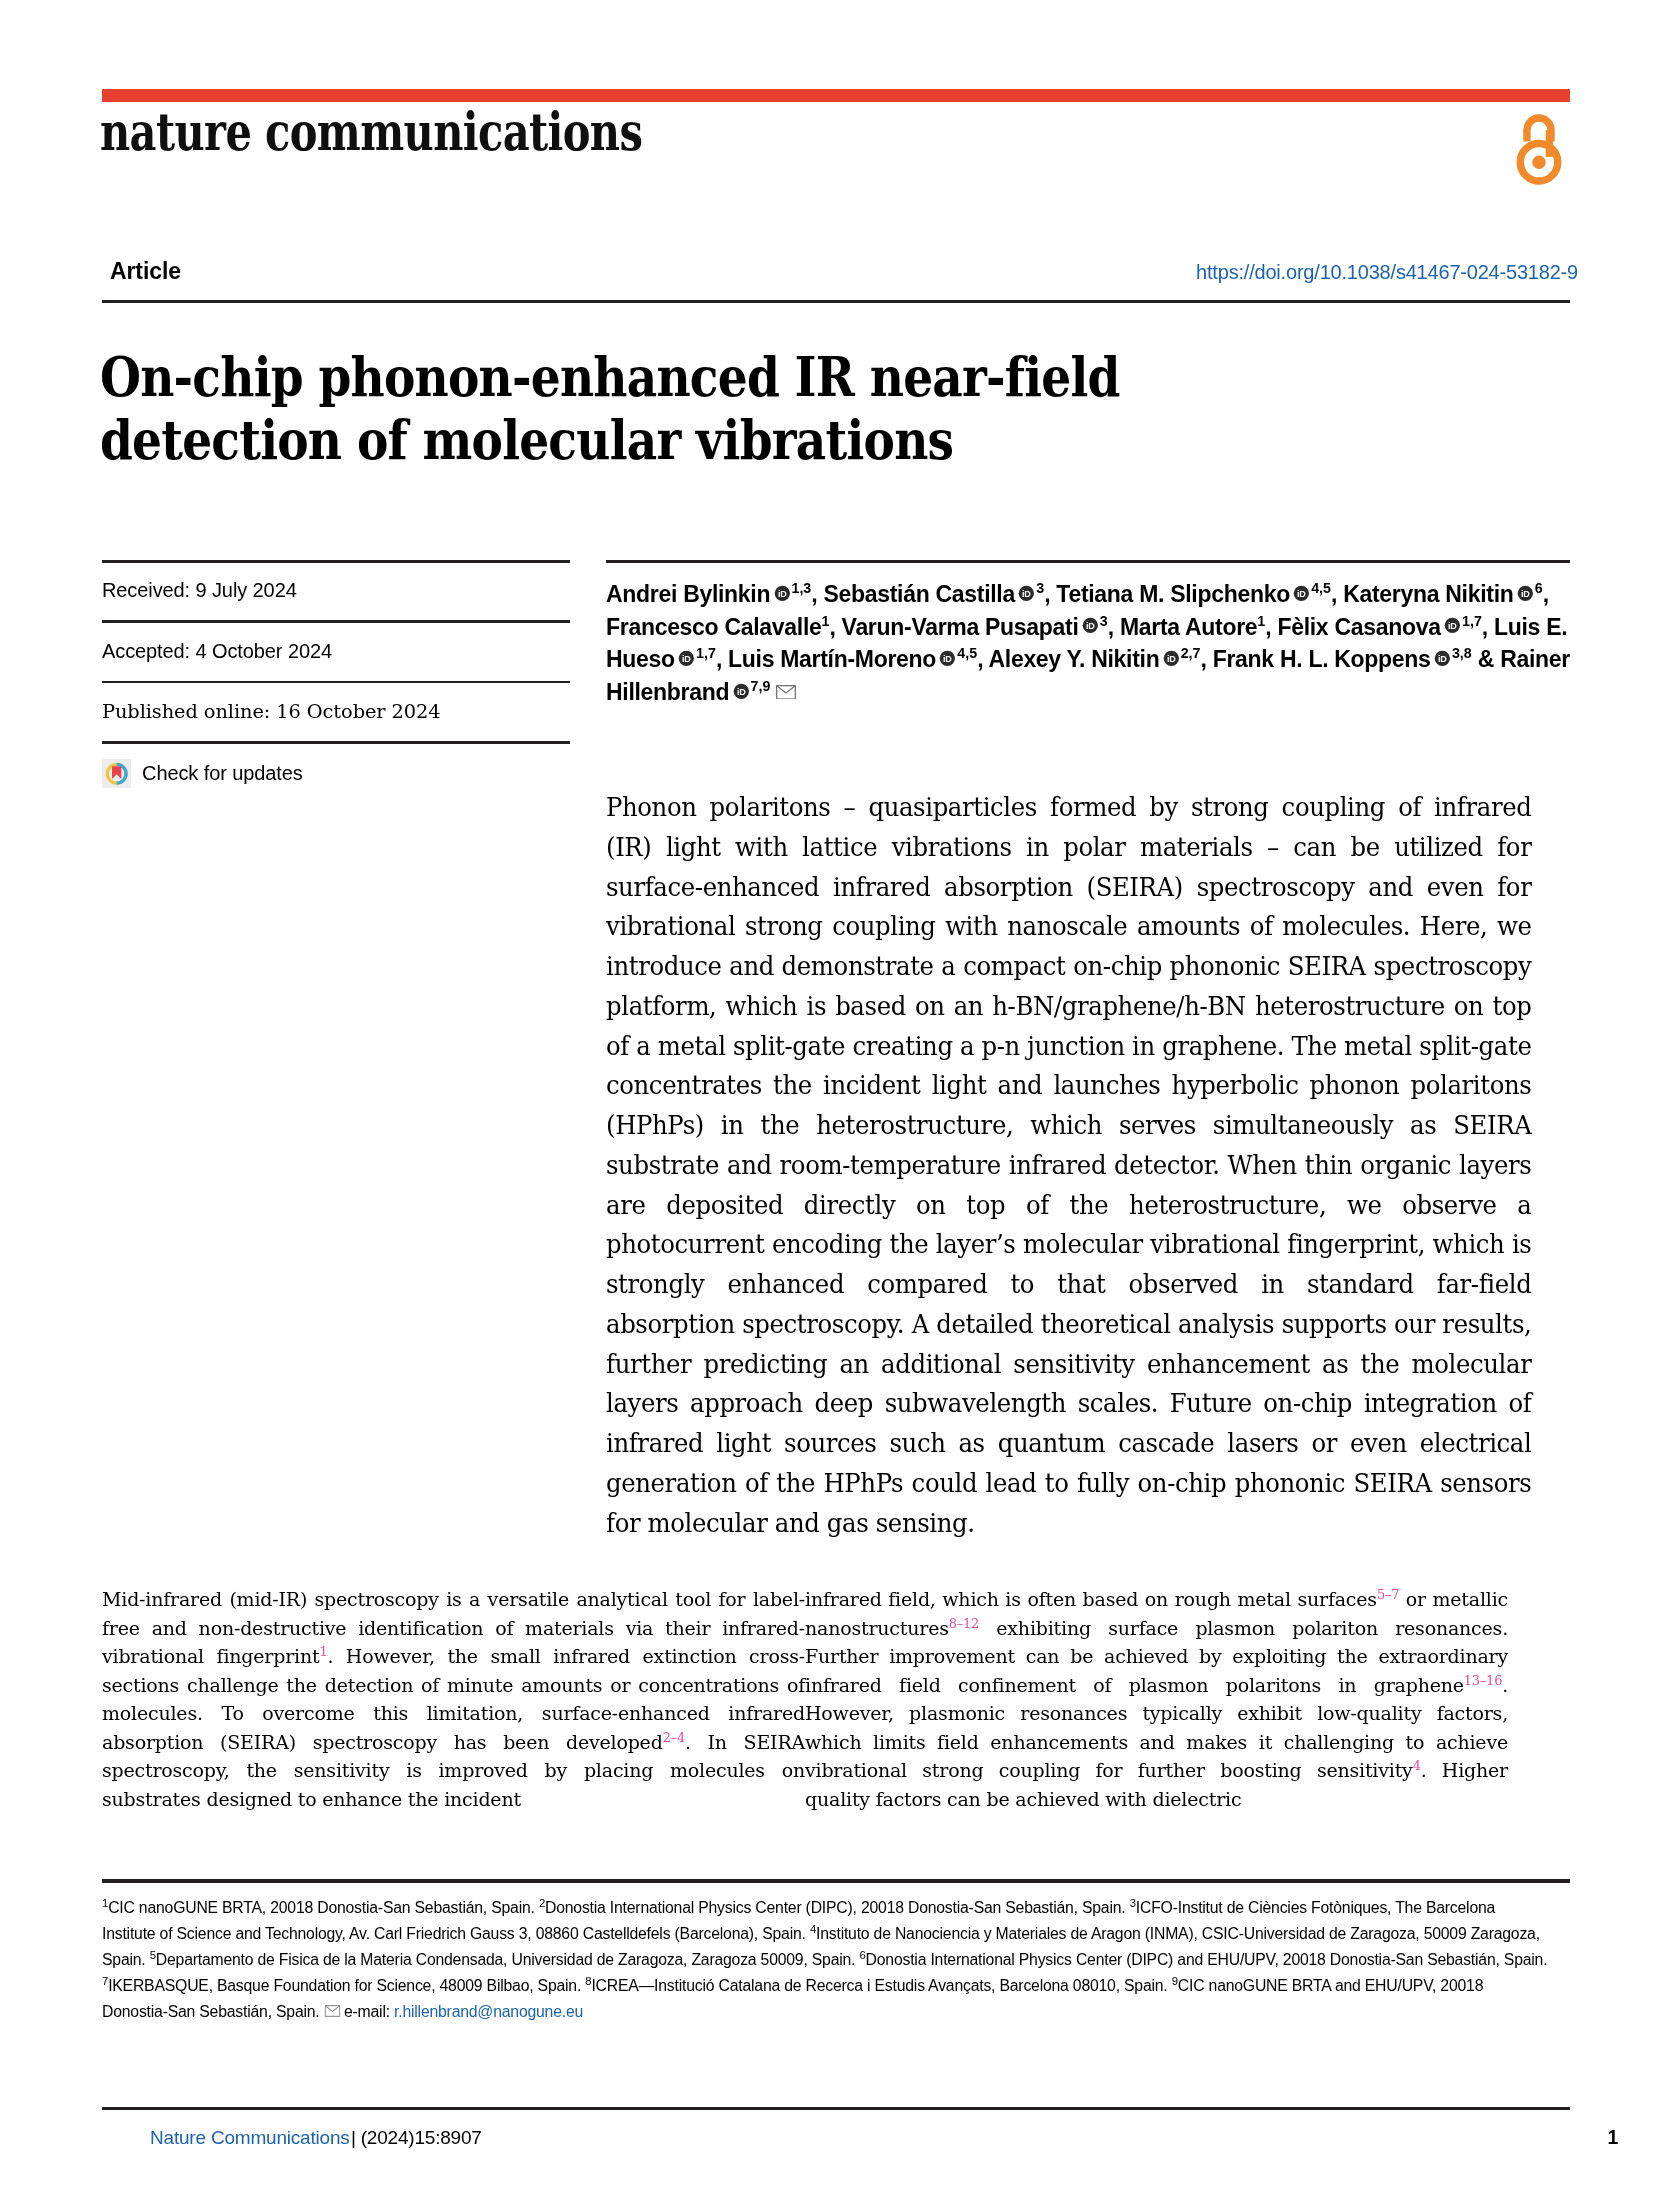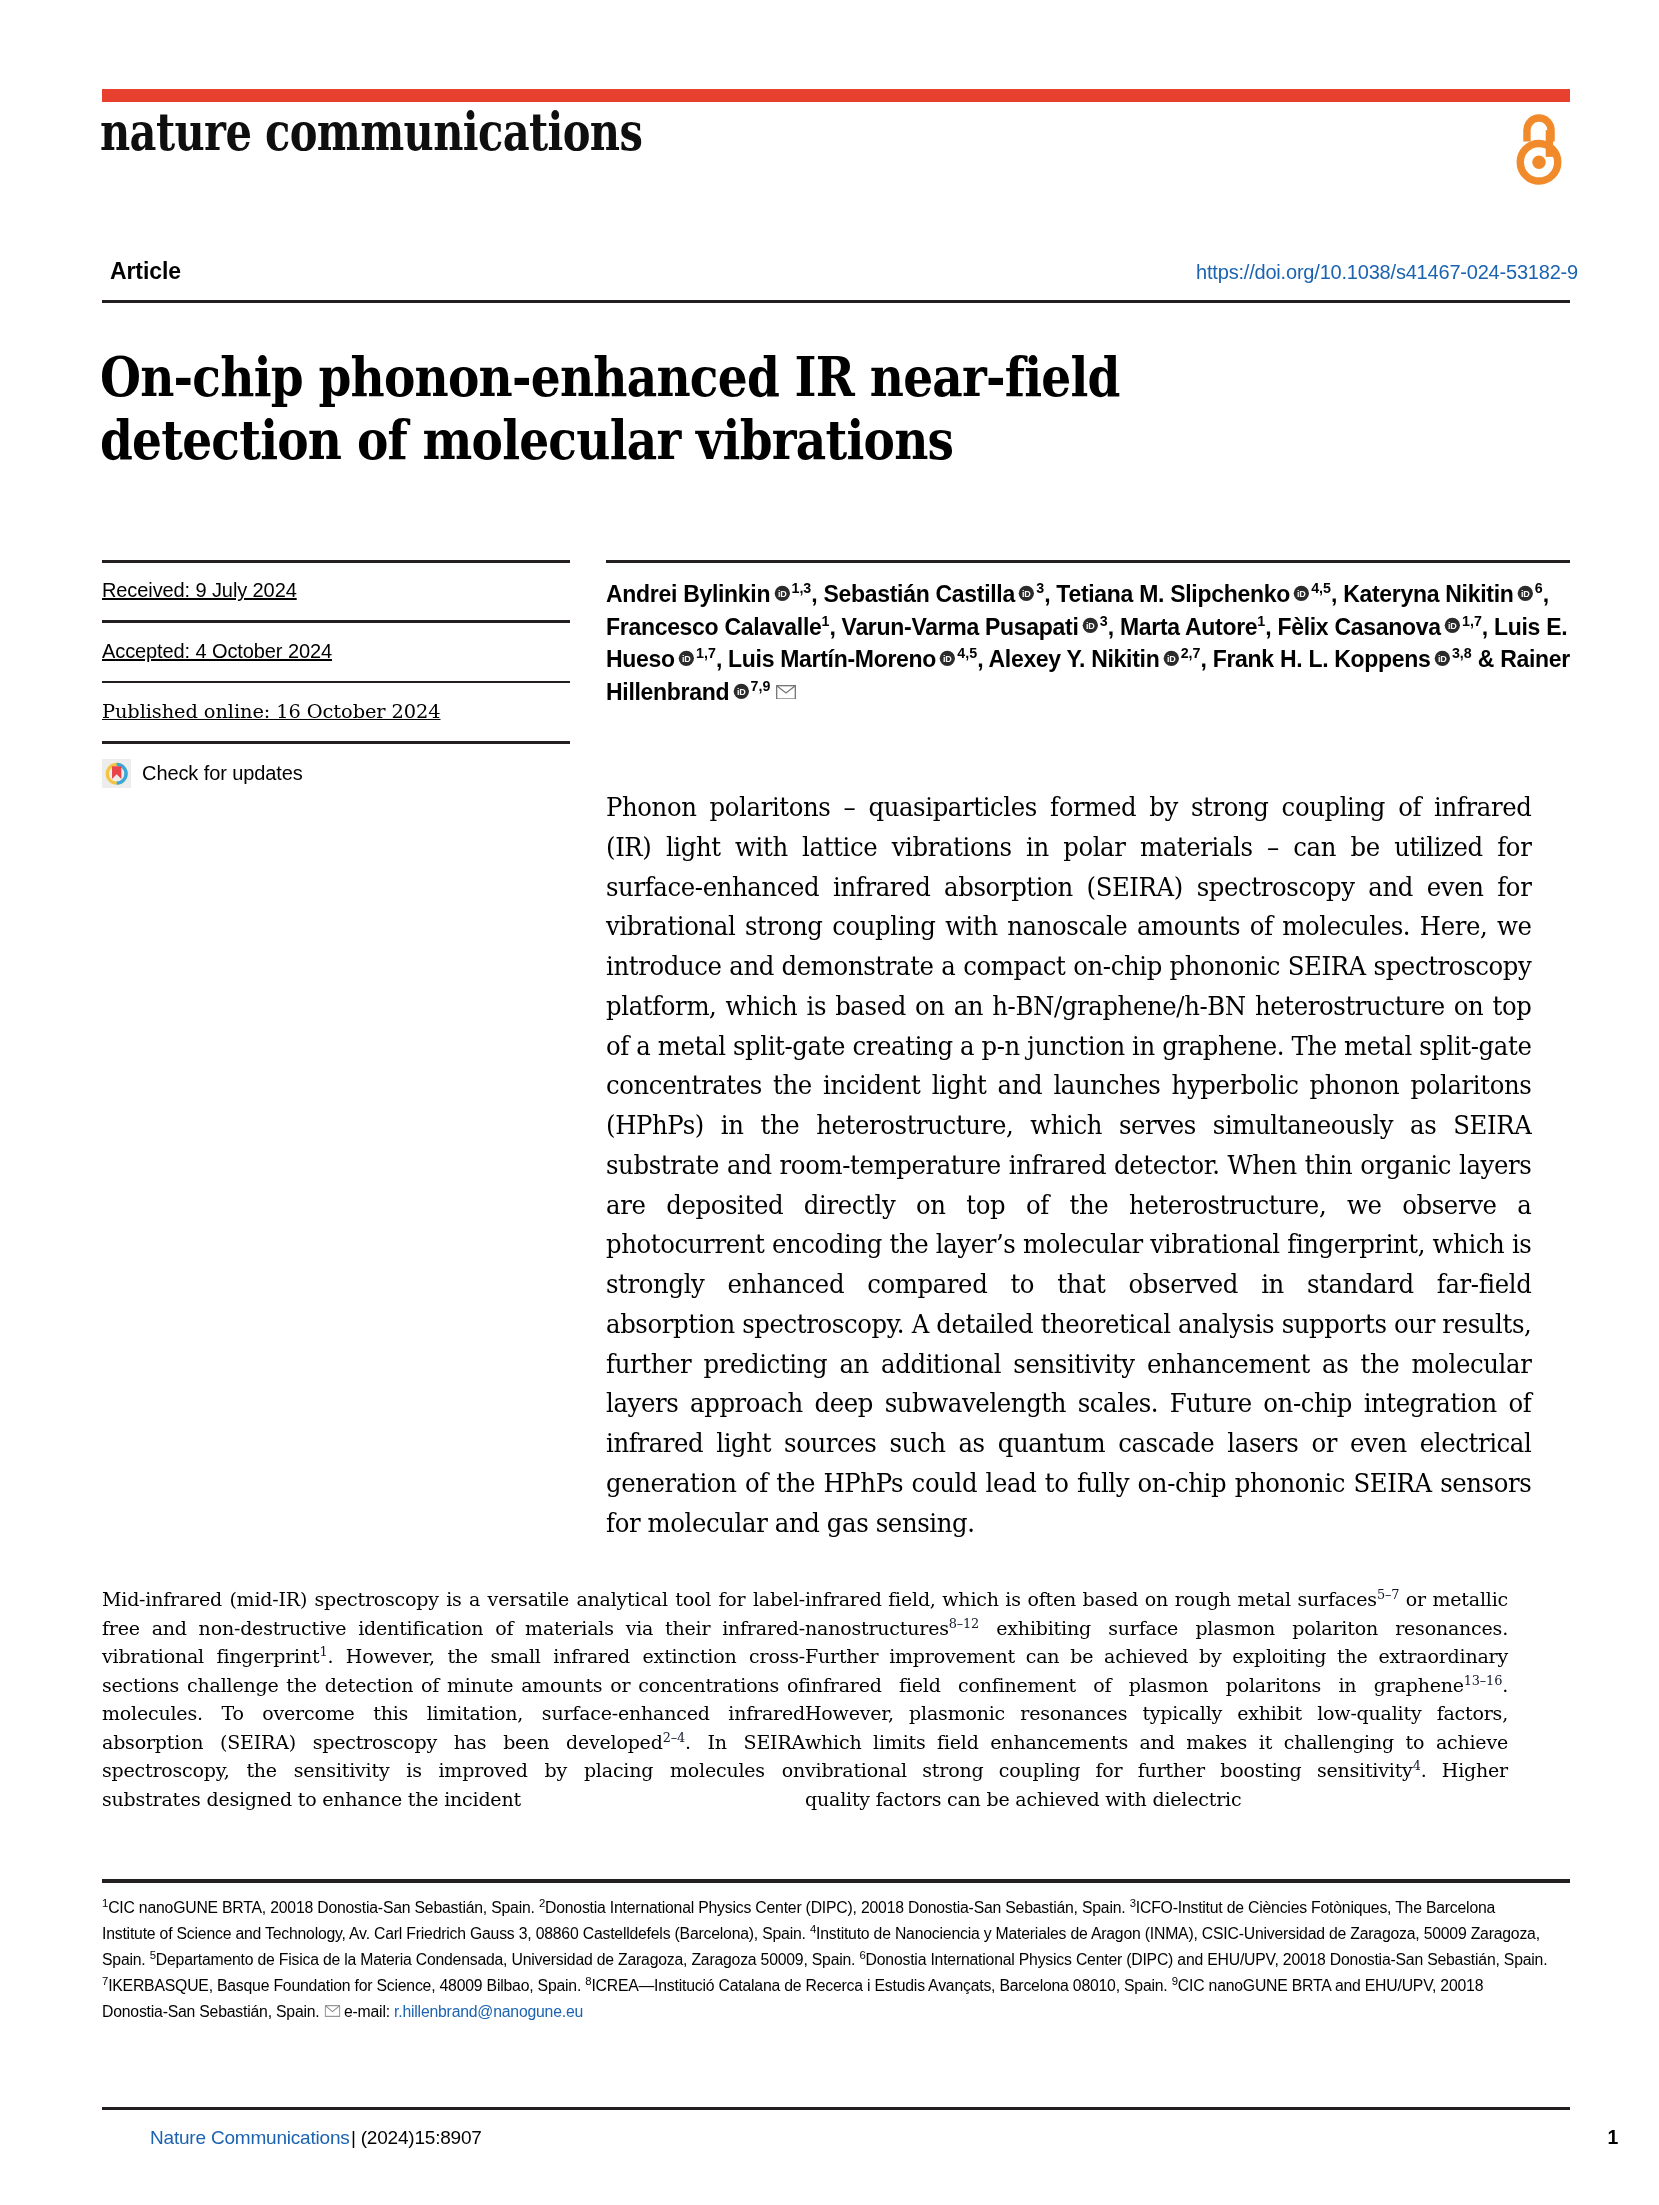--- a/index.html
+++ b/index.html
@@ -109,21 +109,20 @@
   .meta-rule {
     width: 468px;
     height: 2.7px;
     background: #231f20;
   }
   .meta-row {
     font-size: 20px;
     letter-spacing: -0.1px;
     padding: 16.7px 0 18px 0;
     color: #000;
-    text-decoration: underline;
   }
   .meta-row.serif {
     font-family: "DejaVu Serif", "Liberation Serif", serif;
     font-size: 19.4px;
   }
   .check-row {
     display: flex;
     align-items: center;
     gap: 10.7px;
     padding: 14.7px 0 0 0;
@@ -210,21 +209,21 @@
     font-size: 19px;
     line-height: 1.50;
     letter-spacing: -0.2px;
     text-align: justify;
     color: #000;
   }
   .body-col sup, .ref {
     font-size: 0.68em;
     vertical-align: super;
     line-height: 0;
-    color: #0f172a;
+    color: #ec4899;
   }
 
   
   .affil-rule {
     position: absolute;
     left: 102px;
     top: 1879px;
     width: 1468px;
     height: 4px;
     background: #231f20;

